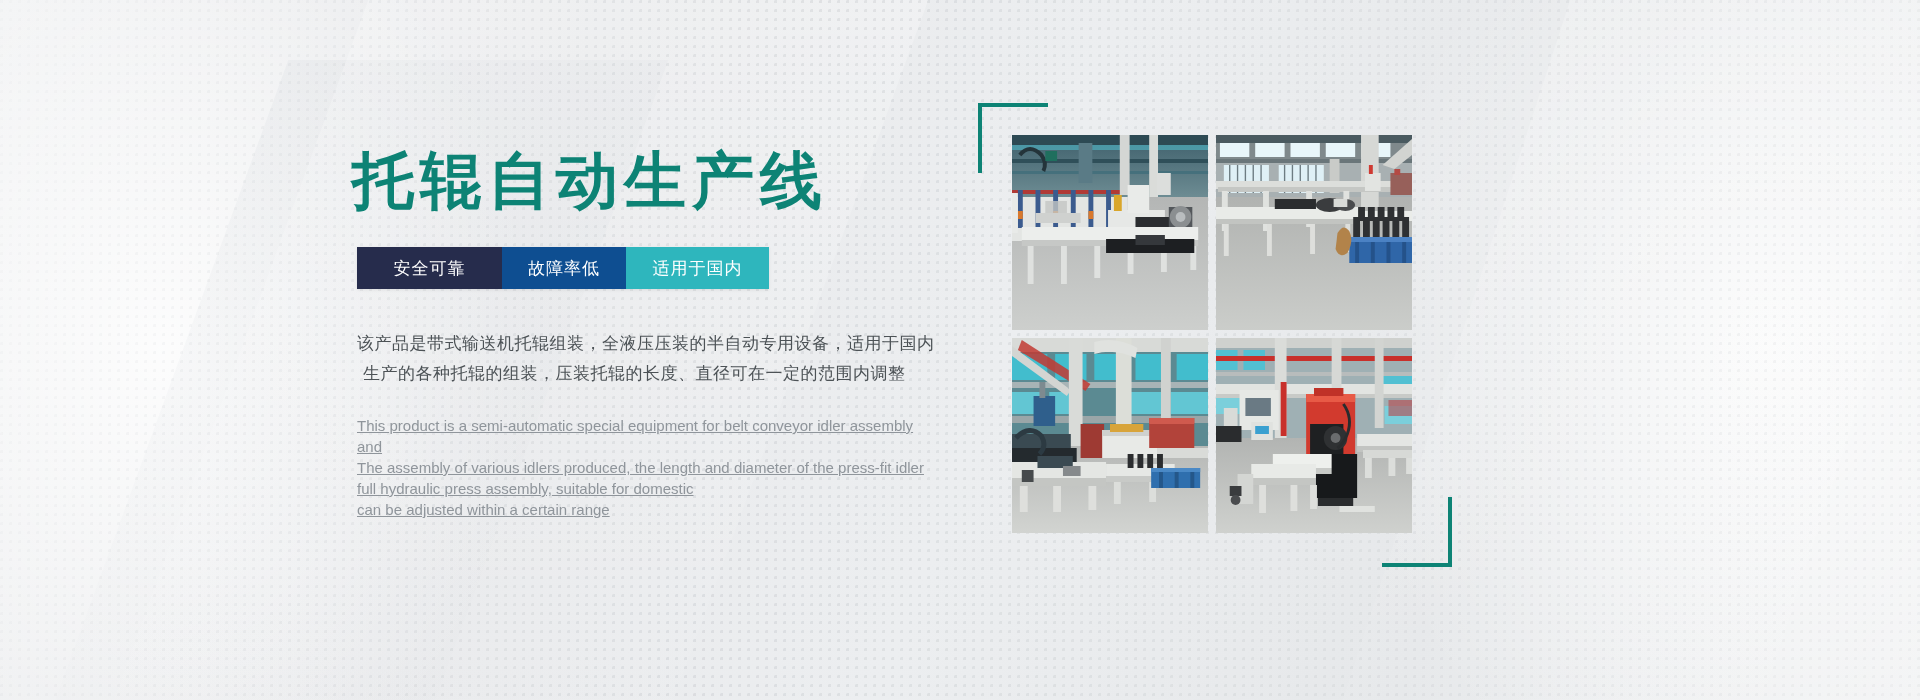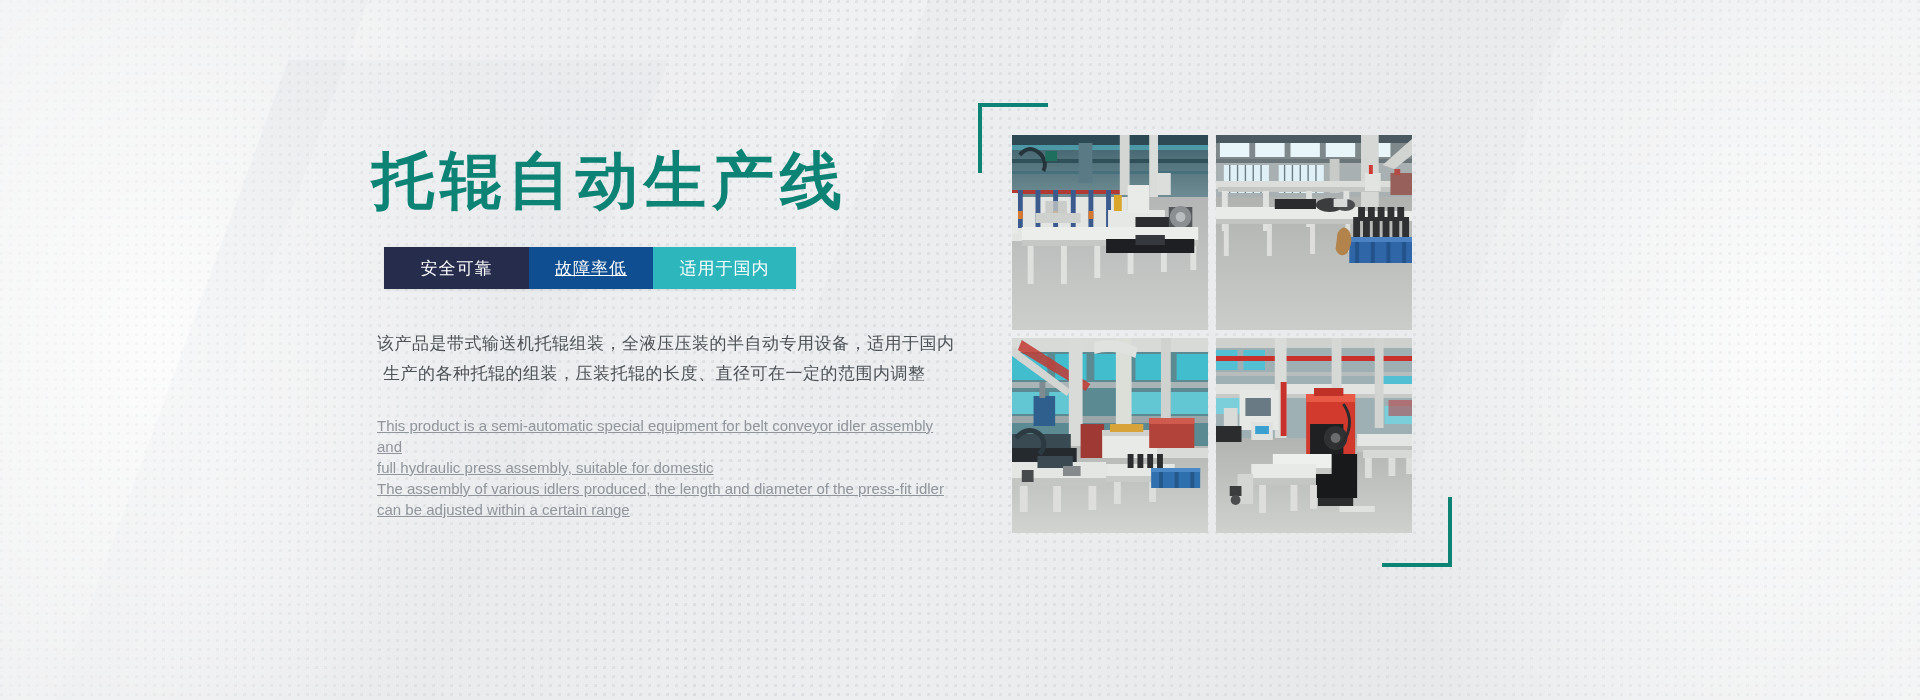--- a/index.html
+++ b/index.html
@@ -76,53 +76,53 @@
     position: absolute;
     right: -260px; top: -160px;
     width: 820px; height: 1020px;
     background: radial-gradient(ellipse at center, rgba(255,255,255,0.80) 0%, rgba(255,255,255,0) 72%);
     pointer-events: none;
   }
 
   
   .copy {
     position: absolute;
-    left: 372px;
+    left: 352px;
     top: 150px;
     width: 600px;
   }
   .headline {
     font-size: 62px;
     line-height: 1.0;
     font-weight: bold;
     color: #0d8375;
     letter-spacing: 6px;
     white-space: nowrap;
     margin: 0 0 0 0;
   }
 
   .tag-row {
     display: flex;
     margin-top: 35px;
-    margin-left: 12px;
+    margin-left: 5px;
     width: fit-content;
     box-shadow: 0 1px 3px rgba(0,0,0,0.08);
   }
   .tag {
     height: 42px;
     display: flex;
     align-items: center;
     justify-content: center;
     color: #ffffff;
     font-size: 17px;
     letter-spacing: 1px;
     white-space: nowrap;
   }
   .tag-0 { background: #262c4c; width: 145px; }
-  .tag-1 { background: #0e4e91; width: 124px; text-decoration: underline; }
+  .tag-1 { background: #0e4e91; width: 124px; }
   .tag-2 { background: #2eb6bd; width: 143px; }
 
   .desc-cn {
     margin-top: 40px;
     margin-left: 5px;
     font-size: 17px;
     line-height: 30px;
     color: #4c5256;
     letter-spacing: .5px;
     white-space: nowrap;
@@ -202,22 +202,22 @@
       <div class="tag tag-2">适用于国内</div>
     </div>
 
     <div class="desc-cn">
       <div>该产品是带式输送机托辊组装，全液压压装的半自动专用设备，适用于国内</div>
       <div>生产的各种托辊的组装，压装托辊的长度、直径可在一定的范围内调整</div>
     </div>
 
     <div class="desc-en">
       <div>This product is a semi-automatic special equipment for belt conveyor idler assembly and</div>
+      <div>The assembly of various idlers produced, the length and diameter of the press-fit idler</div>
       <div>full hydraulic press assembly, suitable for domestic</div>
-      <div>The assembly of various idlers produced, the length and diameter of the press-fit idler</div>
       <div>can be adjusted within a certain range</div>
     </div>
 
   </div>
 
   <div class="photo-zone">
 
     <div class="bracket bracket-tl"></div>
     <div class="bracket bracket-br"></div>
 

